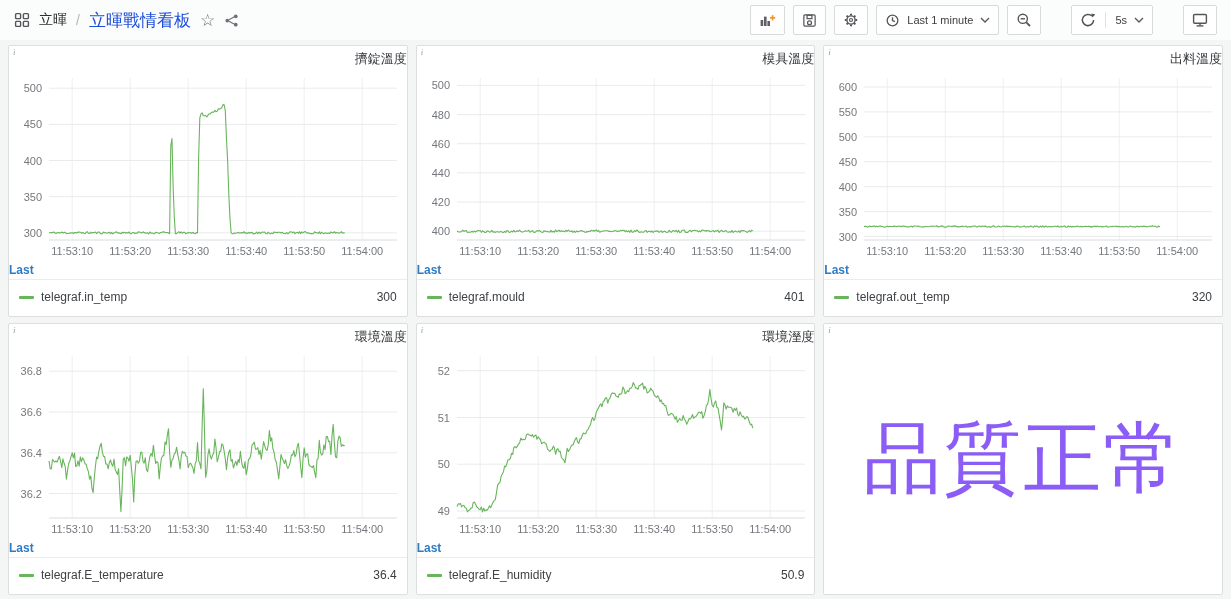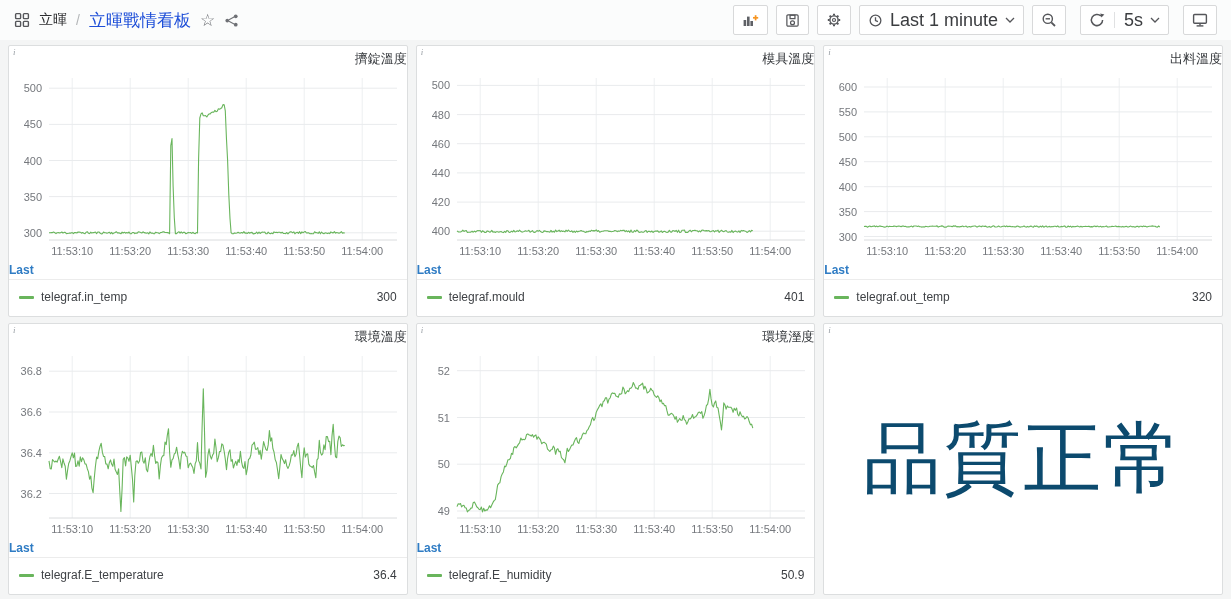--- a/index.html
+++ b/index.html
@@ -10,24 +10,24 @@
   .nav { height:40px; display:flex; align-items:center; padding:0 14px; background:#fbfcfc; }
   .nav-left { display:flex; align-items:center; gap:9px;text-align:right; }
   .crumb-folder { font-size:14px; color:#2c2d2f; font-weight:500; }
   .crumb-sep { color:#b4b6b8; font-size:14px; }
   .crumb-dash { font-size:17px; color:#1d4ed8; }
   .nav-icon { display:inline-flex; align-items:center; justify-content:center; color:#61646a; cursor:pointer; }
   .star { font-size:17px; color:#6e7075; line-height:1; }
   .nav-right { margin-left:auto; display:flex; align-items:center; gap:8px; }
   .btn { height:30px; min-width:32px; display:inline-flex; align-items:center; justify-content:center;
     gap:7px; padding:0 8px; background:#fff; border:1px solid #d8d9da; border-radius:2px;
-    color:#4a4c50; cursor:pointer; font-size:18px; }
+    color:#4a4c50; cursor:pointer; font-size:11px; }
   .btn .lbl { color:#3b3d40; white-space:nowrap; }
   .vdiv { width:1px; height:16px; background:#e0e1e2; margin:0 2px; }
-  .gap-l { margin-left:6px; }
+  .gap-l { margin-left:22px; }
 
   
   .dash { padding:5px 8px 2px 8px; display:grid; grid-template-columns:repeat(3,1fr);
     grid-auto-rows:272px; gap:6px 8px; }
   .panel { position:relative; background:#ffffff; border:1px solid #dcdedf; border-radius:2px;
     display:flex; flex-direction:column; overflow:hidden; }
   .panel-info { position:absolute; top:1px; left:4px; font-size:9px; font-style:italic;
     font-family:"Liberation Serif", serif; color:#9aa0a6; cursor:pointer; z-index:2; }
   .panel-title { height:26px; line-height:26px; text-align:right; font-size:13px; font-weight:500;
     color:#35383c; cursor:pointer; flex:0 0 auto; }
@@ -336,17 +336,17 @@
     <div class="legend">
       <span class="dash-swatch" style="background: rgb(105, 181, 92);"></span>
       <span class="series-name">telegraf.E_humidity</span>
       <span class="series-last">50.9</span>
     </div>
   </section>
 
   <section class="panel">
     <div class="panel-info">i</div>
     <div class="status-body">
-      <div class="status-text" style="color: #0c4a6e;">品質正常</div>
+      <div class="status-text" style="color: #8b5cf6;">品質正常</div>
     </div>
   </section>
 
 </main>
 
 </body></html>

